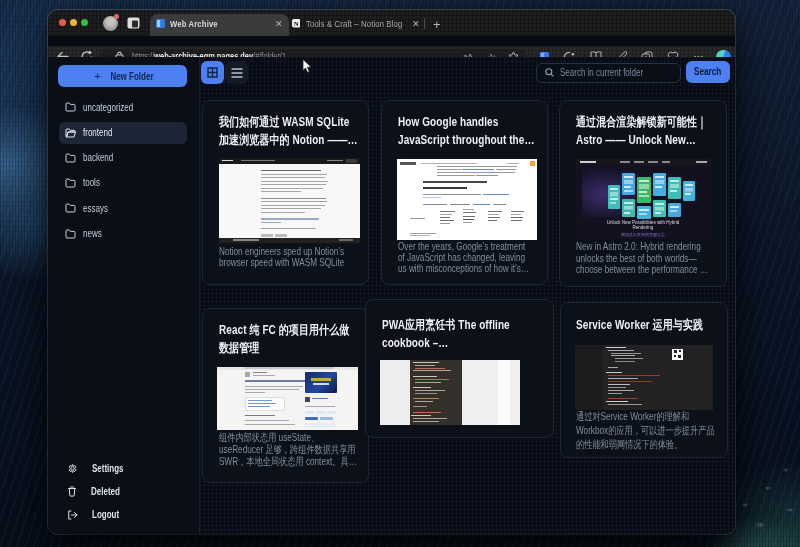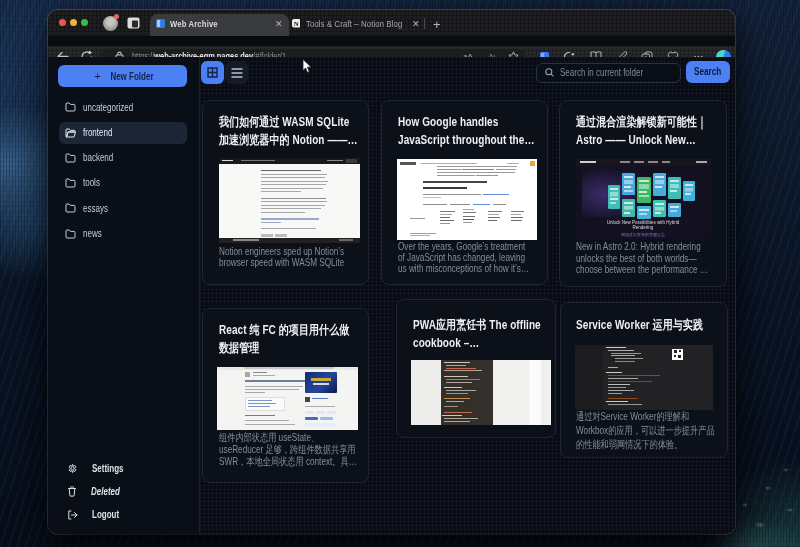--- a/index.html
+++ b/index.html
@@ -213,21 +213,21 @@
           </svg>
           <span class="l">news</span>
         </div>
         <div class="brow" style="top:402.5px;">
           <svg width="11" height="11" viewBox="0 0 11 11">
             <circle cx="5.5" cy="5.5" r="1.6" stroke="#dde2ea" stroke-width="1" fill="none"></circle>
             <path d="M5.5 0.8 L6.2 2.5 L8 2 L8.9 3.5 L7.6 4.8 L8.9 6.2 L8 7.7 L6.2 7.2 L5.5 9 L4.8 7.2 L3 7.7 L2.1 6.2 L3.4 4.8 L2.1 3.5 L3 2 L4.8 2.5 Z" stroke="#dde2ea" stroke-width="0.9" fill="none" stroke-linejoin="round" transform="translate(0,0.6)"></path>
           </svg>
           <span class="l">Settings</span>
         </div>
-        <div class="brow" style="top:425.5px;font-style:italic;">
+        <div class="brow" style="top:425.5px;">
           <svg width="10" height="11" viewBox="0 0 10 11">
             <path d="M1.5 2.5 H8.5 M3.5 2.5 V1.5 a0.7 0.7 0 0 1 0.7 -0.7 H5.8 a0.7 0.7 0 0 1 0.7 0.7 V2.5 M2.3 2.8 L2.8 9.3 a0.9 0.9 0 0 0 0.9 0.8 H6.3 a0.9 0.9 0 0 0 0.9 -0.8 L7.7 2.8" stroke="#dde2ea" stroke-width="1" fill="none" stroke-linecap="round"></path>
           </svg>
           <span class="l">Deleted</span>
         </div>
         <div class="brow" style="top:448.5px;">
           <svg width="11" height="10" viewBox="0 0 11 10">
             <path d="M4 1 H1.8 V9 H4 M7.5 2.5 L10 5 L7.5 7.5 M10 5 H4.5" stroke="#dde2ea" stroke-width="1" fill="none" stroke-linecap="round" stroke-linejoin="round"></path>
           </svg>
           <span class="l">Logout</span>
@@ -431,21 +431,21 @@
           <div style="position:absolute; left:88px; top:44px; width:9px; height:3.4px; background:#dfe8f5; border-radius:1px;"></div>
           <div style="position:absolute; left:99px; top:44px; width:9px; height:3.4px; background:#dfe8f5; border-radius:1px;"></div>
           <div style="position:absolute; left:110px; top:44px; width:9px; height:3.4px; background:#dfe8f5; border-radius:1px;"></div>
           <div style="position:absolute; left:88px; top:50px; width:13px; height:3.6px; background:#3f6bc8; border-radius:1px;"></div>
           <div style="position:absolute; left:103px; top:50px; width:13px; height:3.6px; background:#9ab8e8; border-radius:1px;"></div>
           <div style="position:absolute; left:88px; top:56.5px; width:30px; height:4px; background:#e8ecf8;"></div>
         </div>
         <div class="cdesc" style="top:123px; line-height:11.9px;">组件内部状态用 useState、<br>useReducer 足够，跨组件数据共享用<br>SWR，本地全局状态用 context。具…</div>
       </div>
 
-      <div class="card" style="left:348px; top:242px; width:160px; height:139px;">
+      <div class="card" style="left:317px; top:242px; width:189px; height:139px;">
         <div class="ctitle" style="top:17px;">PWA应用烹饪书 The offline<br>cookbook –…</div>
         <div class="shot" style="left:13.5px; top:60px; width:140px; height:64.5px; background:#15130f;">
           <div style="position:absolute; left:0px; top:0; width:30px; height:100%; background:#ededeb;"></div>
           <div style="position:absolute; left:30px; top:0; width:52px; height:100%; background:#343029;"></div>
           <div style="position:absolute; left:64px; top:0; width:76px; height:100%; background:#f0f0ee;"></div>
           <div style="position:absolute; left:64px; top:0; width:18px; height:100%; background:#34302b;"></div>
           <div style="position:absolute; left:118px; top:0; width:12px; height:100%; background:#fbfbfb;"></div>
 
           <div style="position:absolute; left:33px; top:2px; width:26px; height:1.1px; background:#cfc6b8;"></div>
           <div style="position:absolute; left:35px; top:4.8px; width:20px; height:1.1px; background:#b0a89a;"></div>

